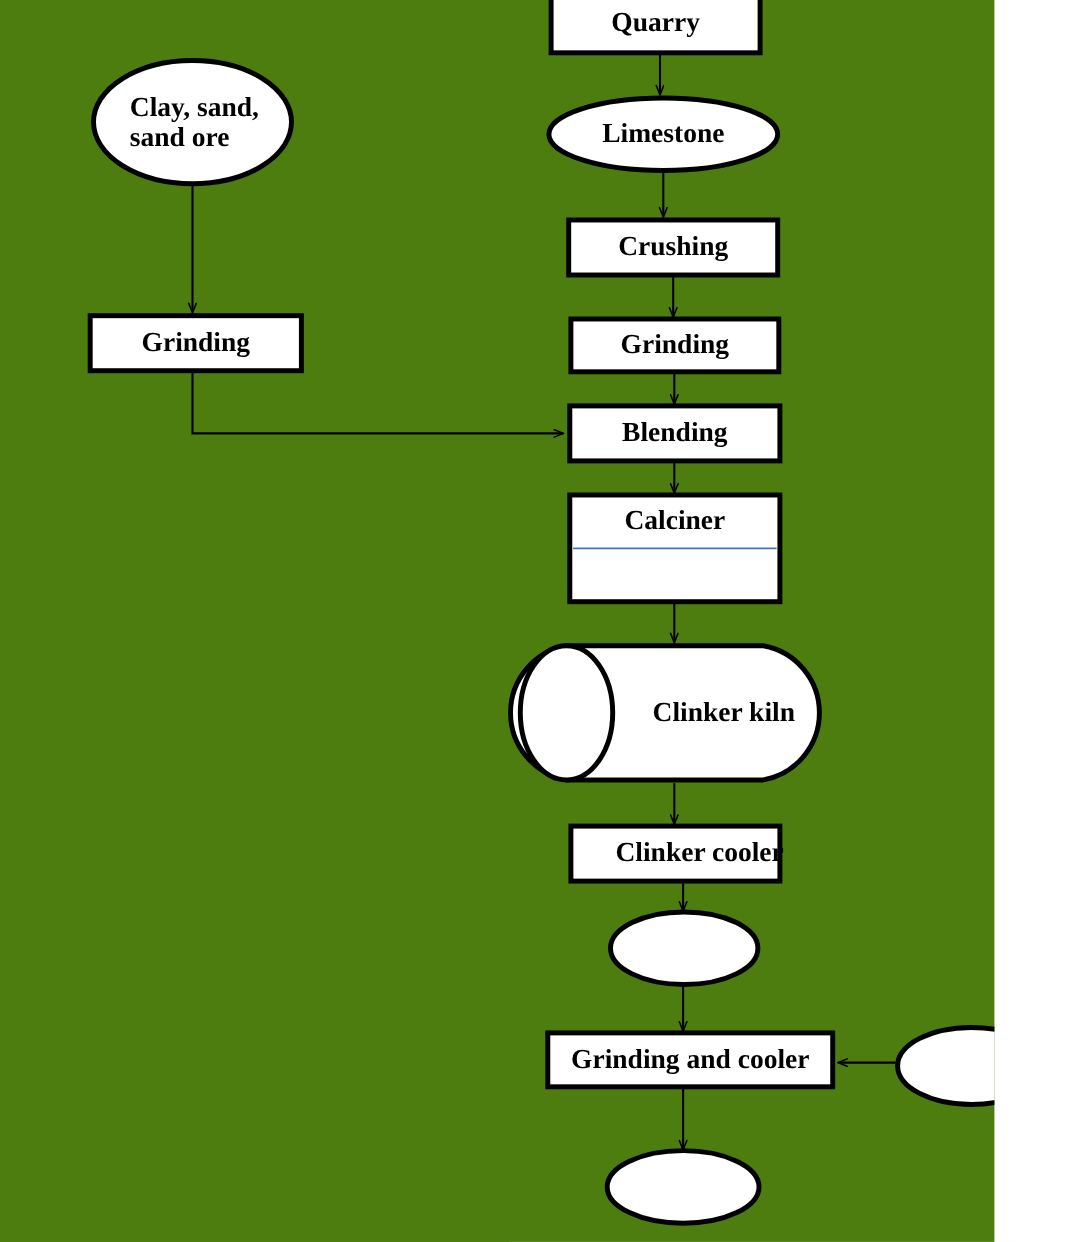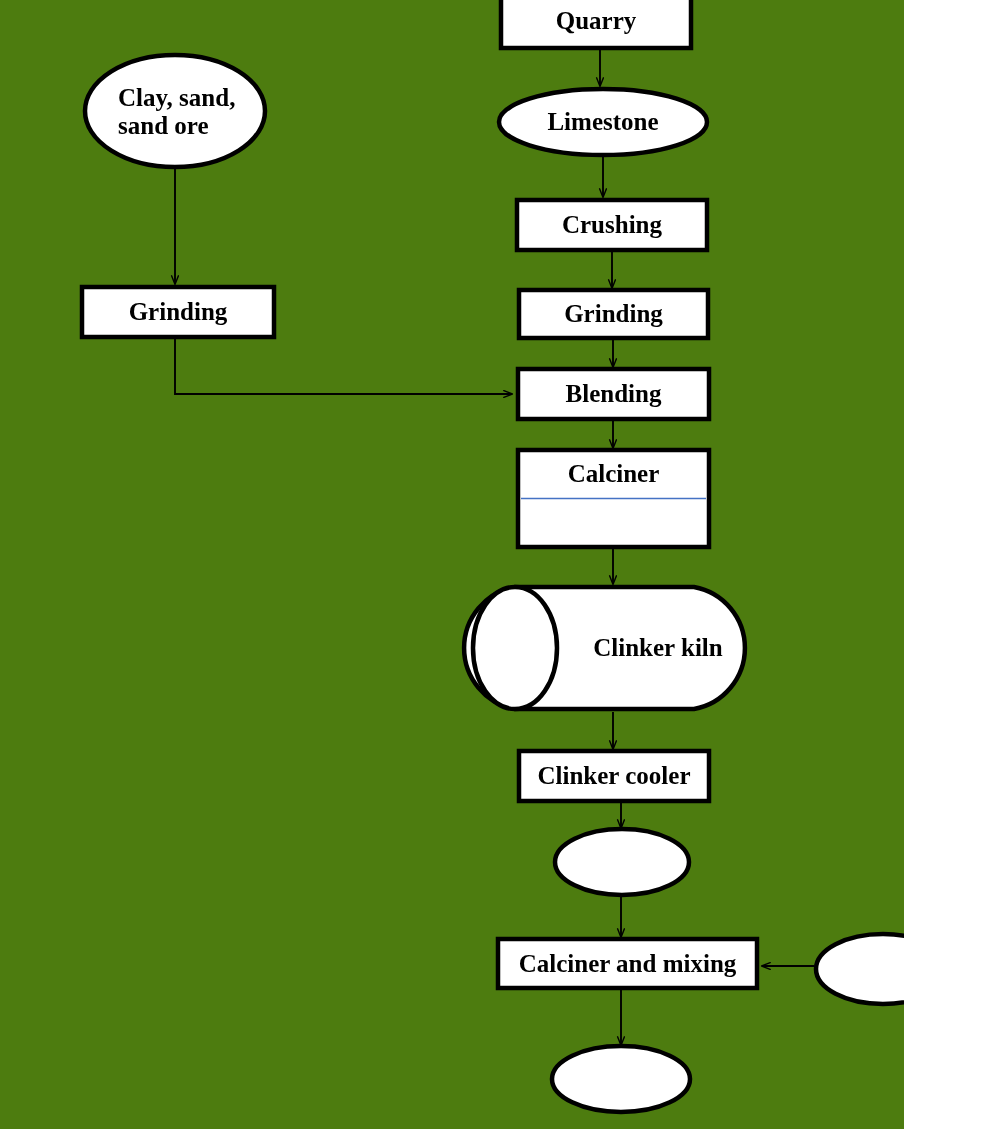--- a/index.html
+++ b/index.html
@@ -127,24 +127,24 @@
 
   <div class="node-label" style="left:519px; top:290px; width:189px; height:48px;">Grinding</div>
 
   <div class="node-label" style="left:518px; top:369px; width:191px; height:50px;">Blending</div>
 
   <div class="node-label" style="left:518px; top:450px; width:191px; height:48px;">Calciner</div>
 
 
   <div class="node-label" style="left:558px; top:615px; width:200px; height:66px;">Clinker kiln</div>
 
-  <div class="node-label" style="left:519px; top:751px; width:190px; height:50px;text-align:right;">Clinker cooler</div>
+  <div class="node-label" style="left:541px; top:751px; width:190px; height:50px;text-align:right;">Clinker cooler</div>
 
 
-  <div class="node-label" style="left:498px; top:939px; width:259px; height:49px;">Calciner and mixing</div>
+  <div class="node-label" style="left:498px; top:939px; width:259px; height:49px;">Grinding and cooler</div>
 
 
   <div class="node-label left-align" style="left:118px; top:85px; width:160px; height:26px;">Clay, sand,</div>
   <div class="node-label left-align" style="left:118px; top:113px; width:160px; height:26px;">sand ore</div>
 
   <div class="node-label" style="left:82px; top:287px; width:192px; height:50px;">Grinding</div>
 
 
   <div class="hit" style="left:501px; top:0px; width:190px; height:48px;"></div>
   <div class="hit" style="left:499px; top:89px; width:208px; height:66px;"></div>

